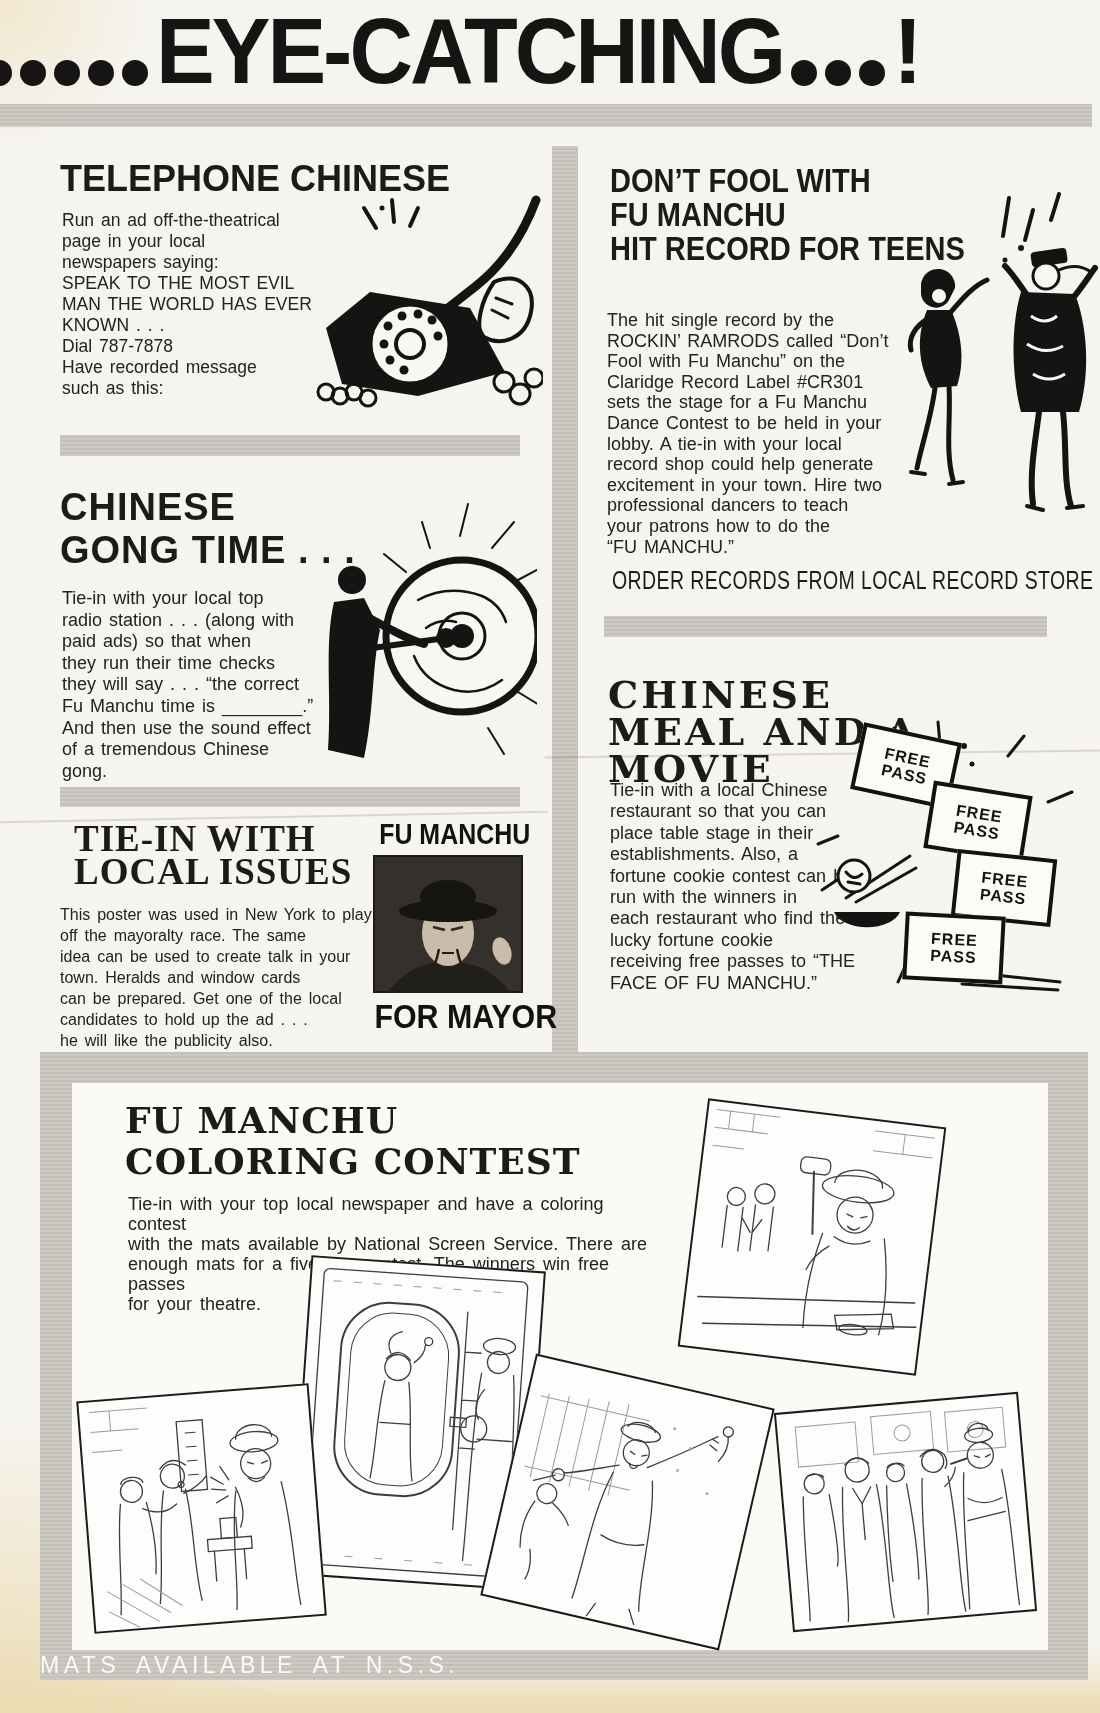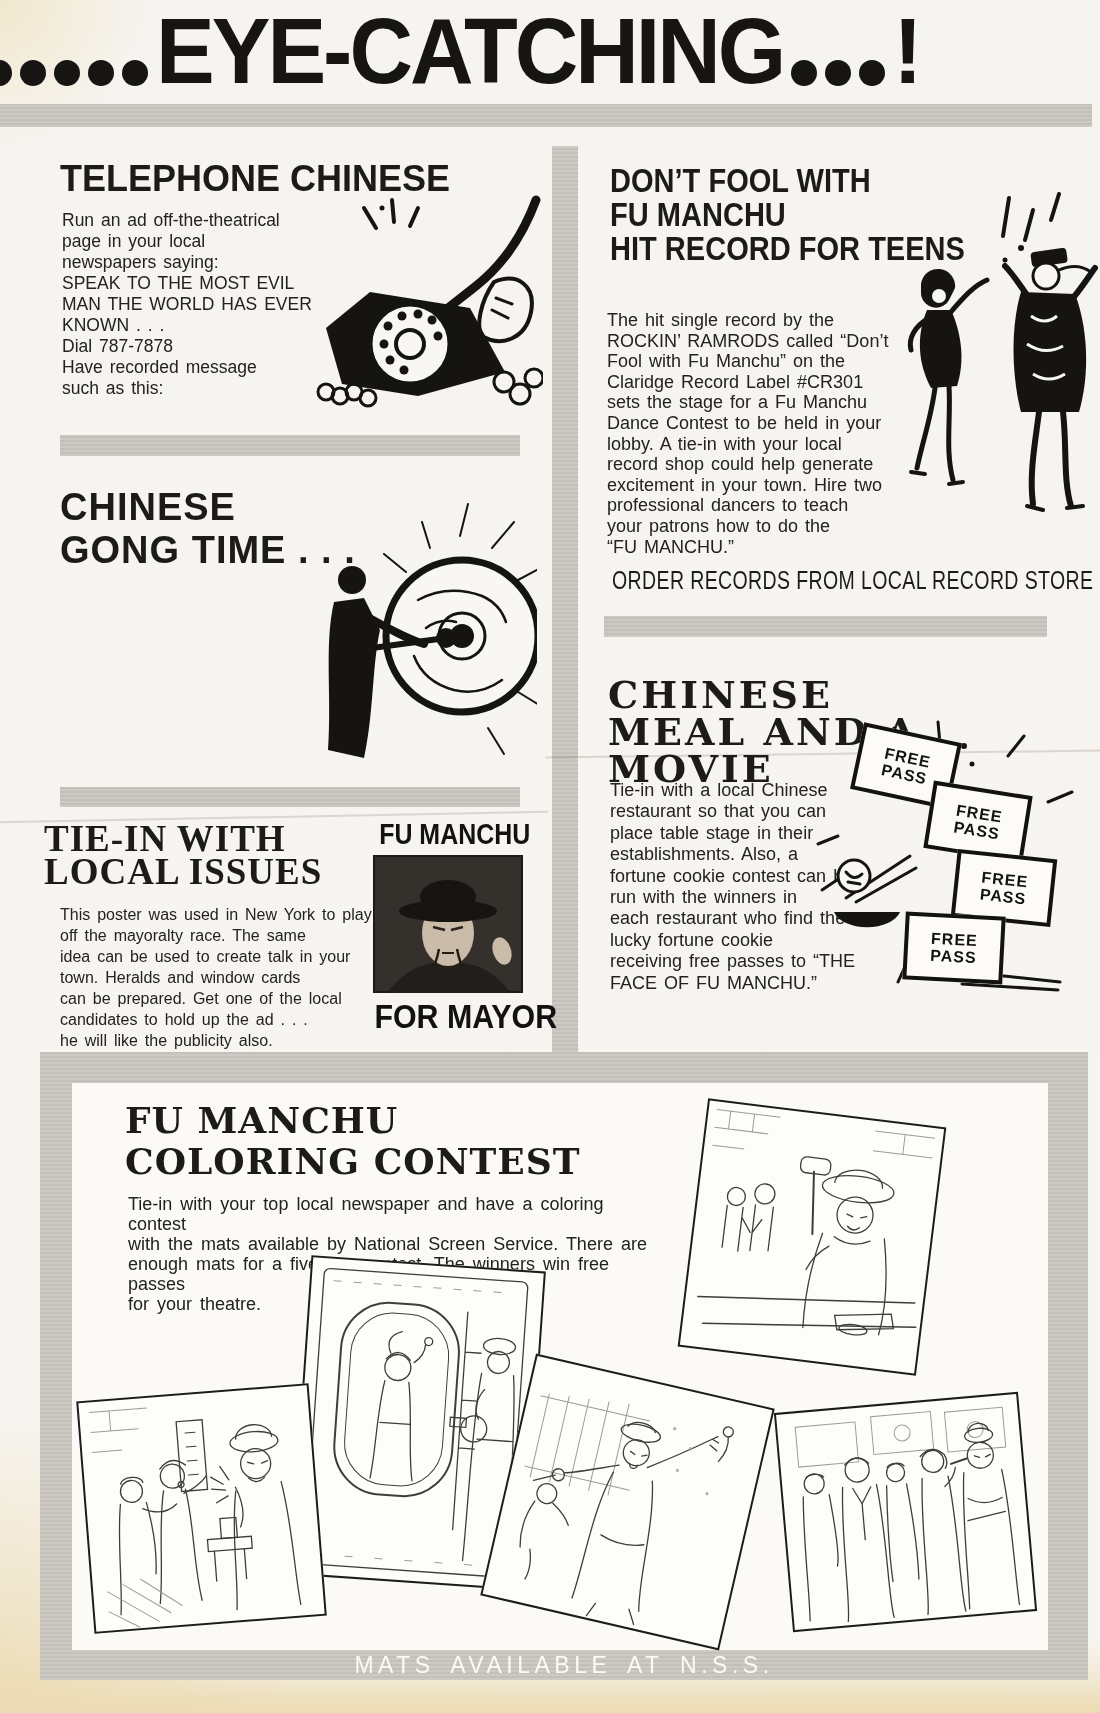--- a/index.html
+++ b/index.html
@@ -34,21 +34,21 @@
   .sk{stroke:#3d3d3b;stroke-width:1.3;fill:none;stroke-linecap:round;}
   .skl{stroke:#9b9b97;stroke-width:1;fill:none;}
   
   .pass-card{
     position:absolute;width:92px;height:60px;background:#fcfbf8;border:4px solid #131210;
     display:flex;align-items:center;justify-content:center;text-align:center;
     font-weight:bold;font-size:16px;line-height:1.08;letter-spacing:1px;white-space:pre-line;color:#131210;
   }
   .crease{position:absolute;height:2px;background:rgba(122,106,80,.22);}
   .footer-text{
-    text-align:center;color:#fbfaf4;font-size:23px;letter-spacing:4.5px;word-spacing:6px;font-weight:400;
+    text-align:left;color:#fbfaf4;font-size:23px;letter-spacing:4.5px;word-spacing:6px;font-weight:400;
   }
   .ink{fill:#151412;}
   .inkline{stroke:#151412;fill:none;stroke-linecap:round;}
 </style>
 </head>
 <body>
 
 <div class="page">
 
   <div class="abs headline" style="left:-14px;top:14px;">
@@ -109,41 +109,50 @@
         <circle cx="56" cy="206" r="8"></circle>
         <circle cx="70" cy="212" r="8"></circle>
       <circle cx="206" cy="196" r="10"></circle>
         <circle cx="222" cy="208" r="10"></circle>
         <circle cx="236" cy="192" r="9"></circle>
     </g>
   </svg>
 
   <div class="abs h-sans ml" style="left:60px;top:486px;font-size:38px;line-height:43px;letter-spacing:1px;">CHINESE
 GONG TIME . . .</div>
+  <div class="abs body ml" style="left:62px;top:588px;width:300px;font-size:18px;line-height:21.6px;">Tie-in with your local top
+radio station . . . (along with
+paid ads) so that when
+they run their time checks
+they will say . . . “the correct
+Fu Manchu time is ________.”
+And then use the sound effect
+of a tremendous Chinese
+gong.</div>
 
   <svg class="abs" style="left:322px;top:496px;" width="215" height="282" viewBox="0 0 215 282">
     <g class="inkline" stroke-width="2">
       <path d="M138,40 l8,-32 M170,52 l22,-26 M196,84 l26,-14 M204,140 l30,2 M196,196 l26,16 M166,232 l16,26 M108,52 l-8,-26 M84,76 l-22,-18"></path>
     </g>
     <circle cx="140" cy="140" r="76" fill="#f8f7f4" stroke="#141412" stroke-width="7"></circle>
     <g class="inkline" stroke-width="2.5">
       <path d="M96,104 q30,-16 64,-4 q18,8 24,26"></path>
       <path d="M92,160 q10,26 40,34 q26,6 48,-10"></path>
       <path d="M104,132 q14,-10 30,-6"></path>
     </g>
     <circle cx="140" cy="140" r="23" fill="none" stroke="#141412" stroke-width="3"></circle>
     <circle cx="140" cy="140" r="12" class="ink"></circle>
     <path class="inkline" stroke-width="6" d="M50,152 L124,142"></path>
     <circle cx="124" cy="142" r="10" class="ink"></circle>
     <circle cx="30" cy="84" r="14" class="ink"></circle>
     <path class="ink" d="M12,106 C2,148 10,200 6,254 L42,262 C52,216 50,170 58,134 L42,102 Z"></path>
     <path class="inkline" stroke-width="8" d="M40,118 C62,130 82,142 102,148"></path>
   </svg>
 
-  <div class="abs h-serif ml" style="left:44px;top:822px;font-size:37px;line-height:33px;letter-spacing:1px;">TIE-IN WITH
+  <div class="abs h-serif ml" style="left:74px;top:822px;font-size:37px;line-height:33px;letter-spacing:1px;">TIE-IN WITH
 LOCAL ISSUES</div>
   <div class="abs body ml" style="left:60px;top:904px;width:330px;font-size:16px;line-height:21px;word-spacing:2.5px;">This poster was used in New York to play
 off the mayoralty race. The same
 idea can be used to create talk in your
 town. Heralds and window cards
 can be prepared. Get one of the local
 candidates to hold up the ad . . .
 he will like the publicity also.</div>
 
   <div class="abs" style="left:368px;top:818px;width:160px;">

